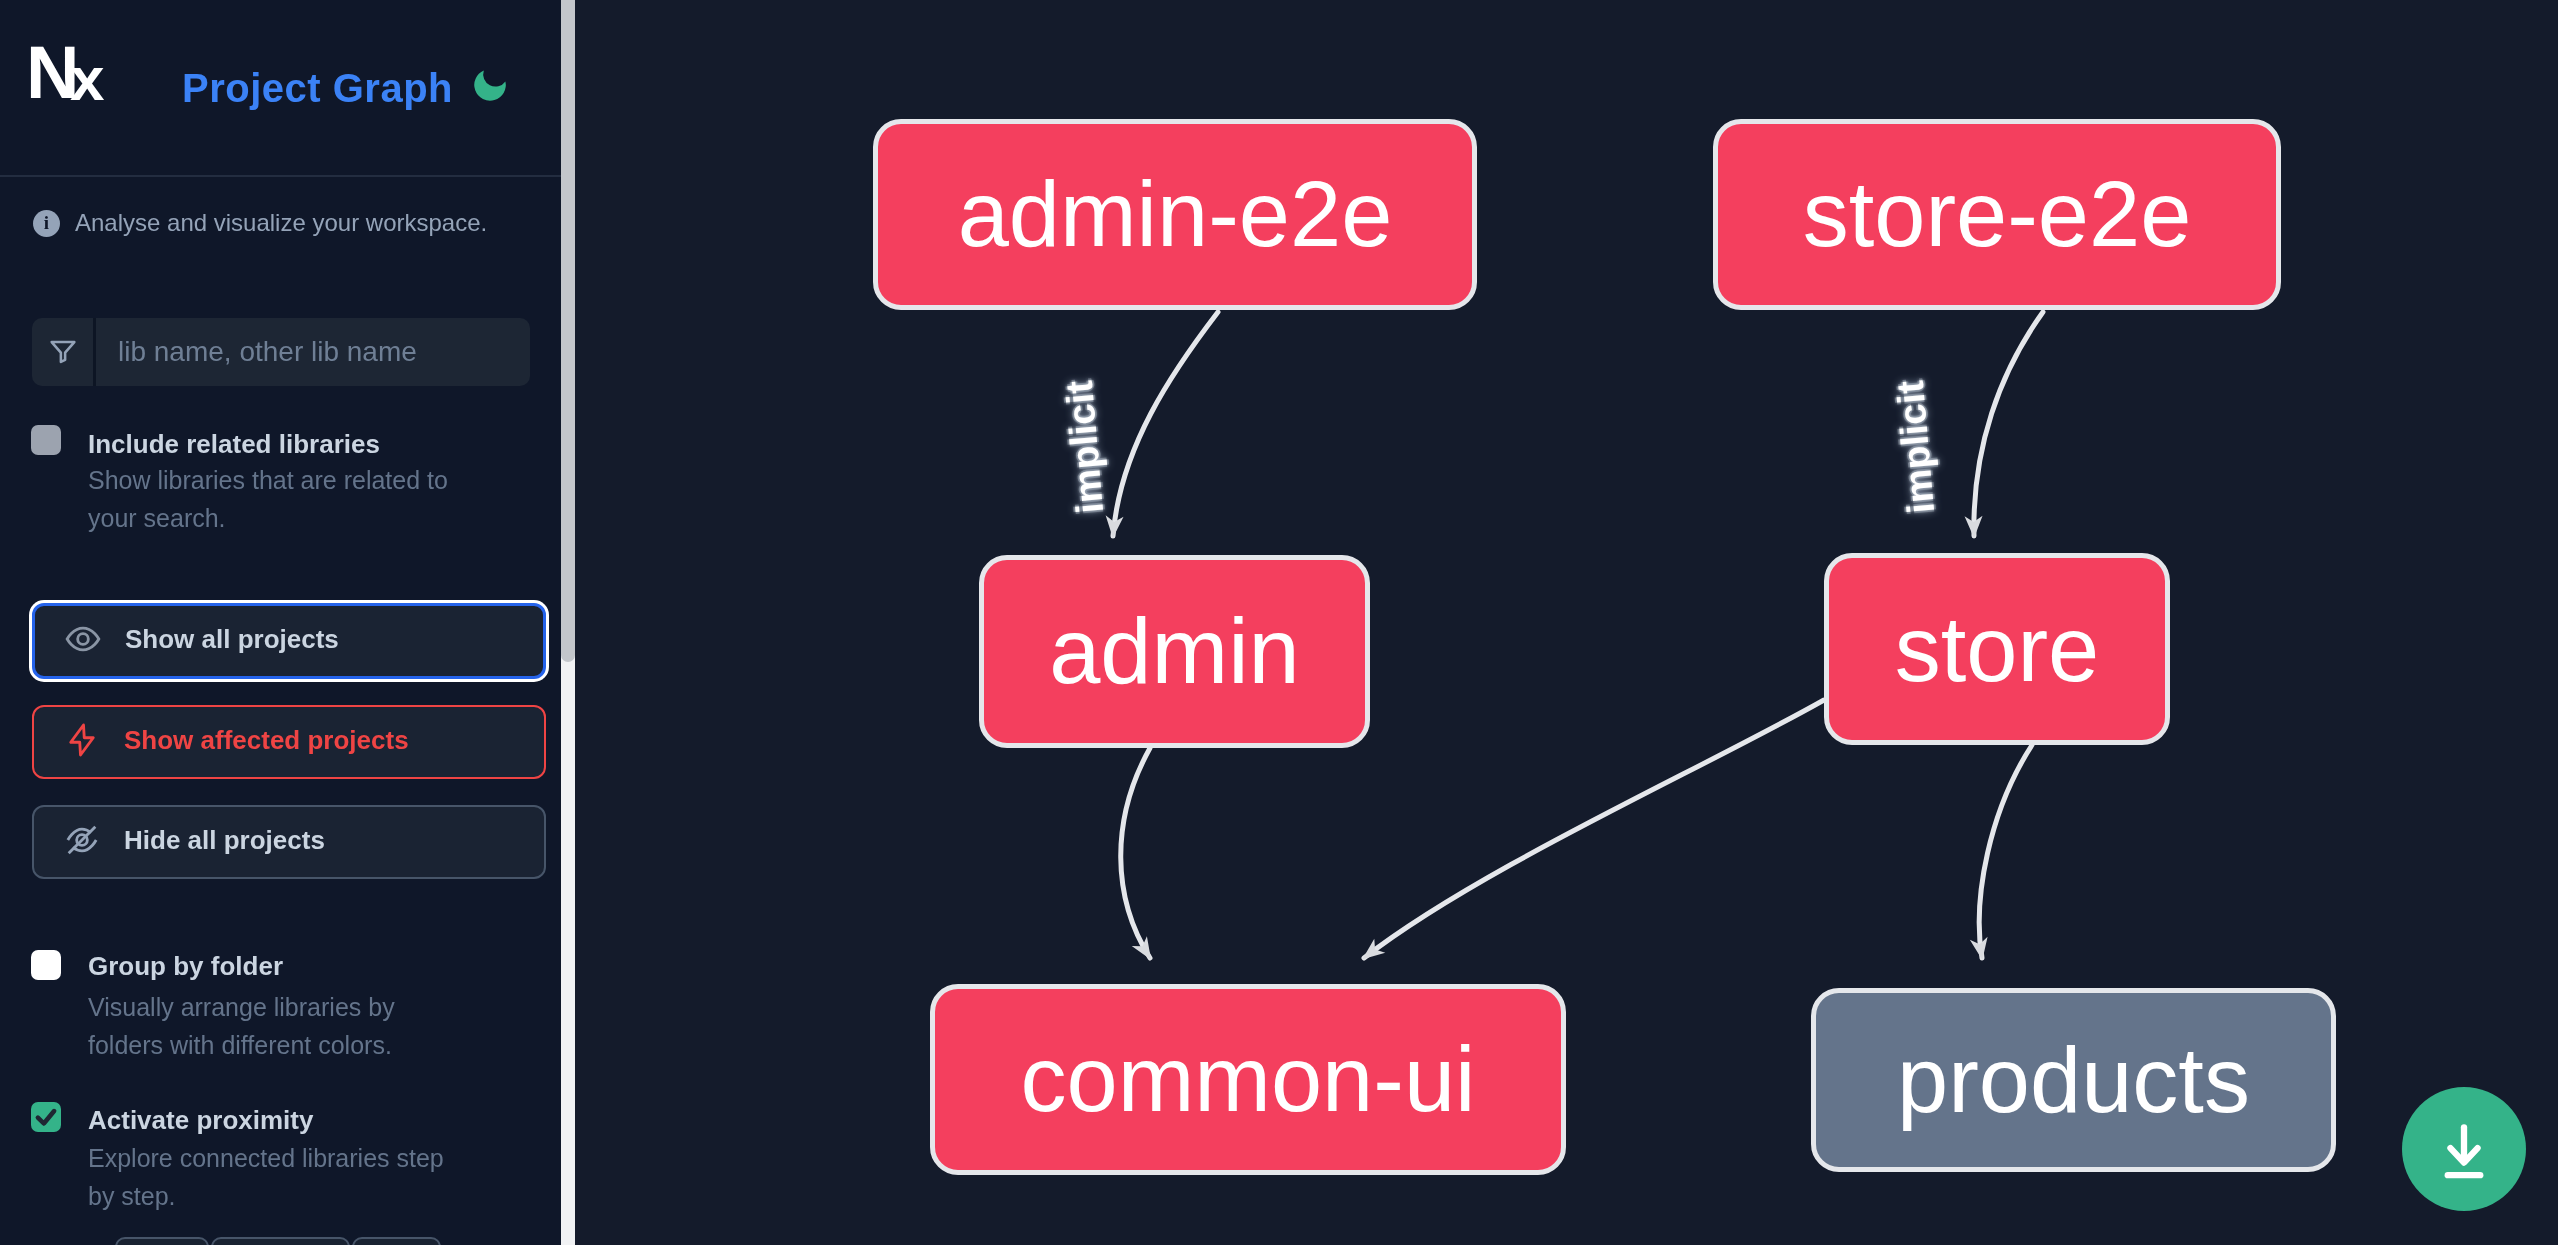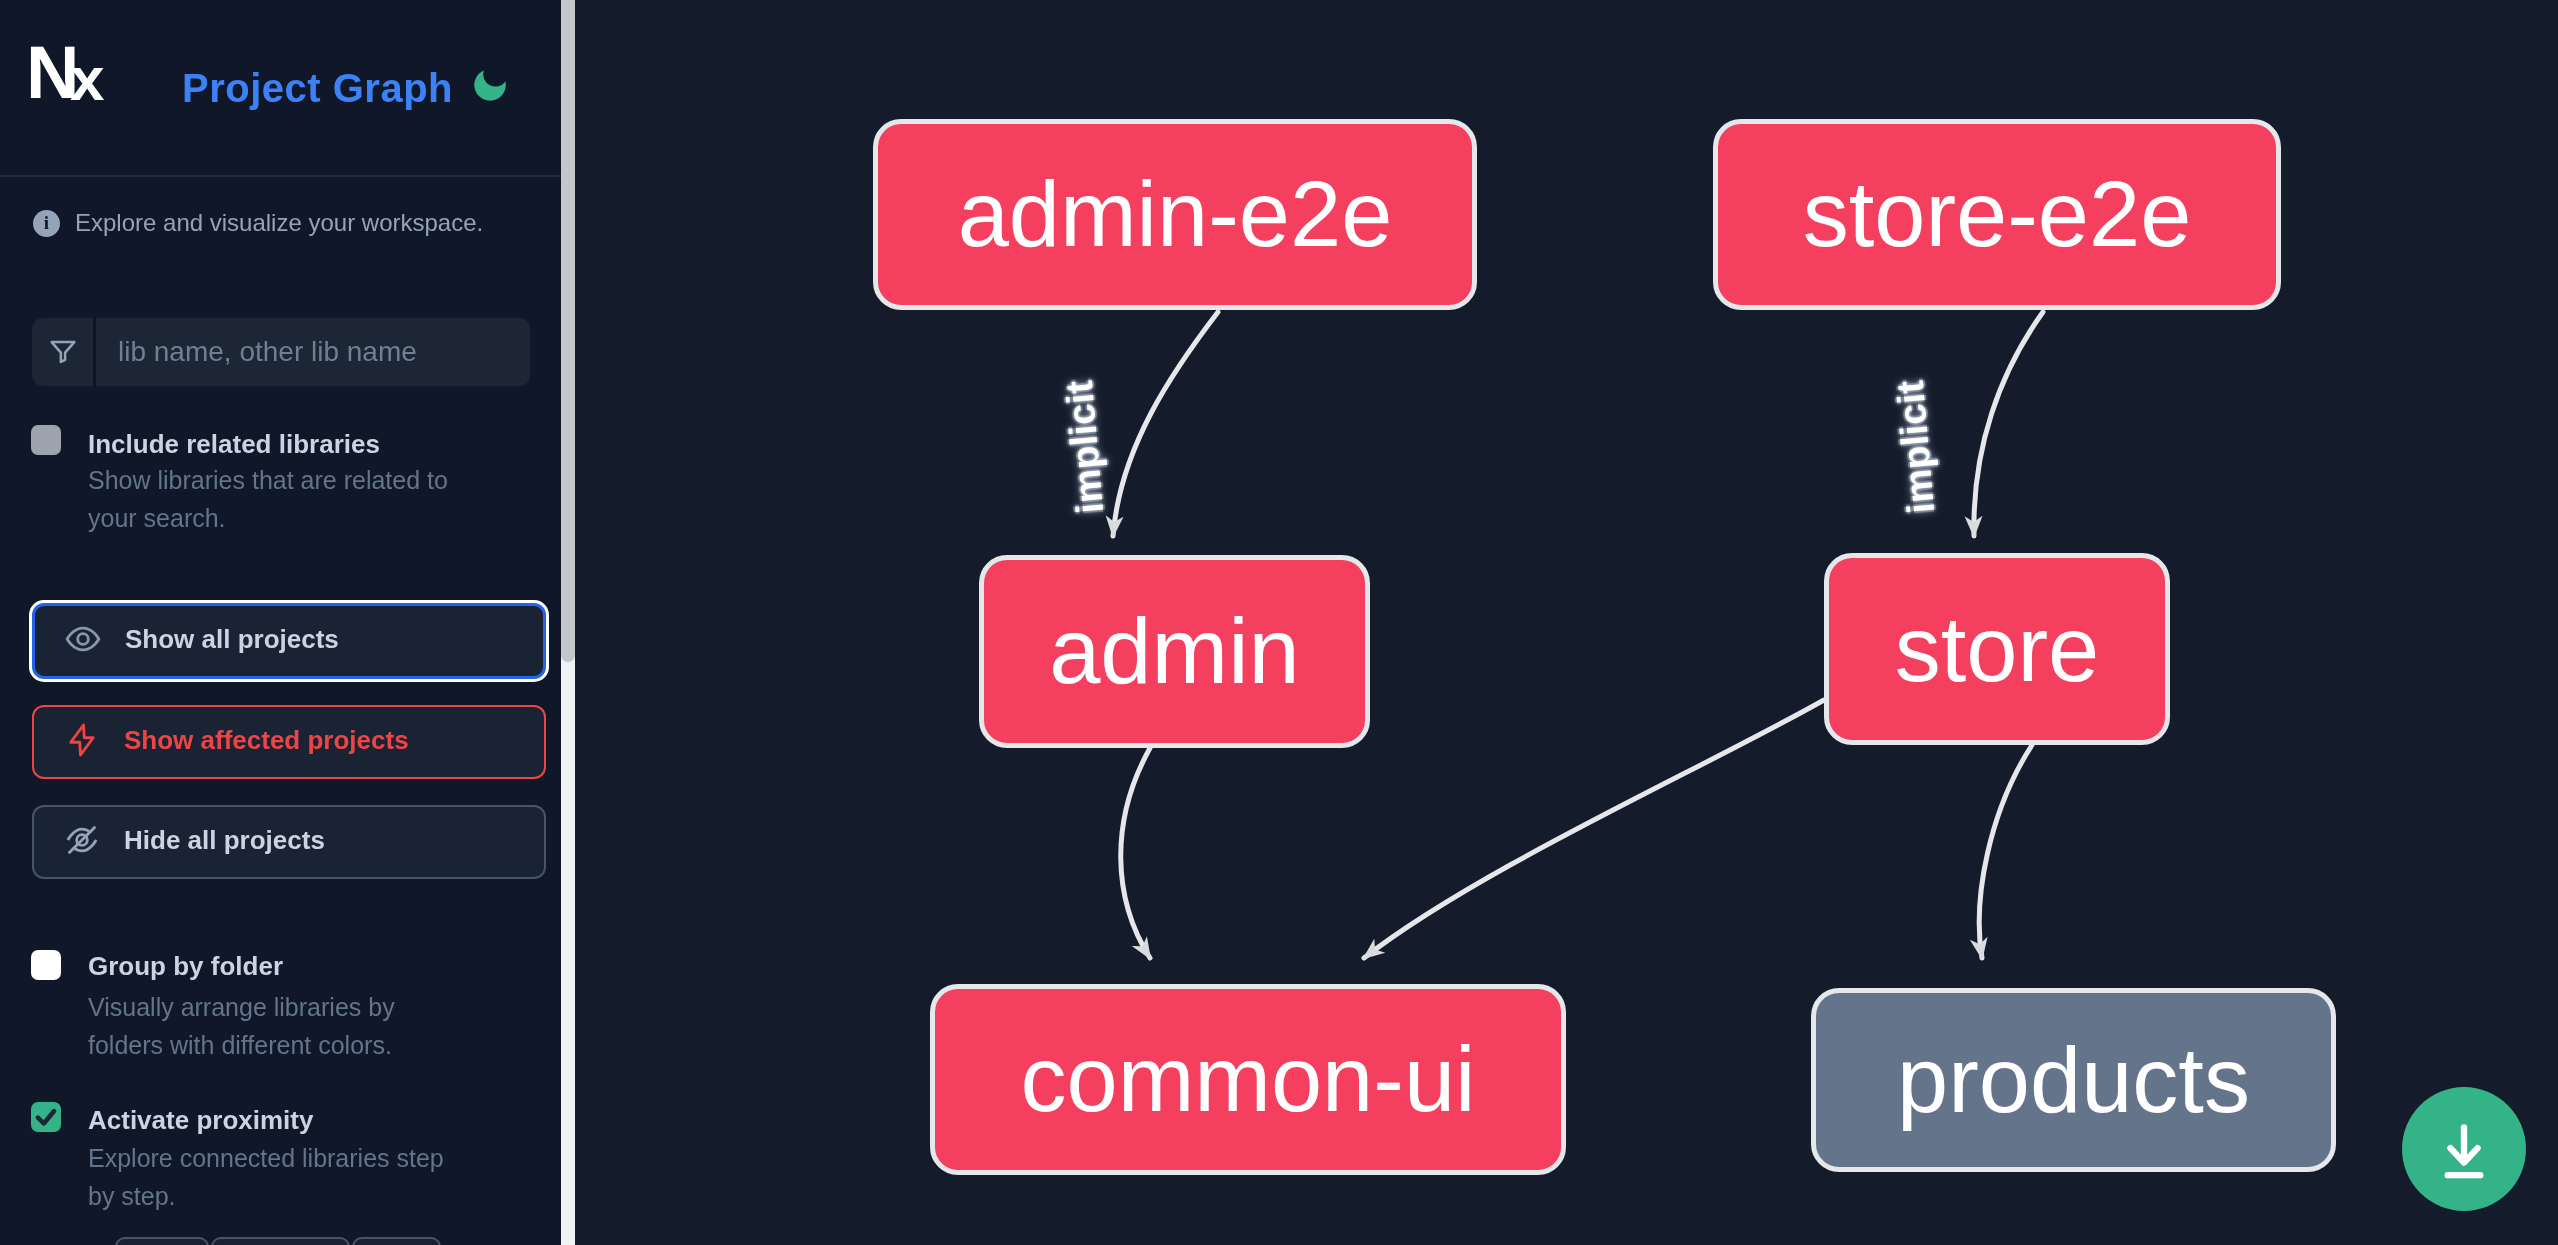--- a/index.html
+++ b/index.html
@@ -70,21 +70,21 @@
       <button class="moon-btn" title="">
         <svg viewBox="0 0 24 24" width="42" height="42" style="transform:rotate(-18deg)">
           <path d="M21 12.79A9 9 0 1 1 11.21 3 7 7 0 0 0 21 12.79z" fill="#34b389"></path>
         </svg>
       </button>
     </div>
     <div class="sb-divider"></div>
 
     <div class="info-row">
       <div class="info-icon">i</div>
-      <div class="info-text">Explore and visualize your workspace.</div>
+      <div class="info-text">Analyse and visualize your workspace.</div>
     </div>
 
     <div class="search">
       <div class="search-icon-cell">
         <svg viewBox="0 0 24 24" width="34" height="34" fill="none" stroke="#94a3b8" stroke-width="1.8" stroke-linejoin="round">
           <path d="M4 5h16l-6.5 7.5v5L10.5 19v-6.5z"></path>
         </svg>
       </div>
       <input type="text" value="" placeholder="lib name, other lib name" style="">
     </div>

